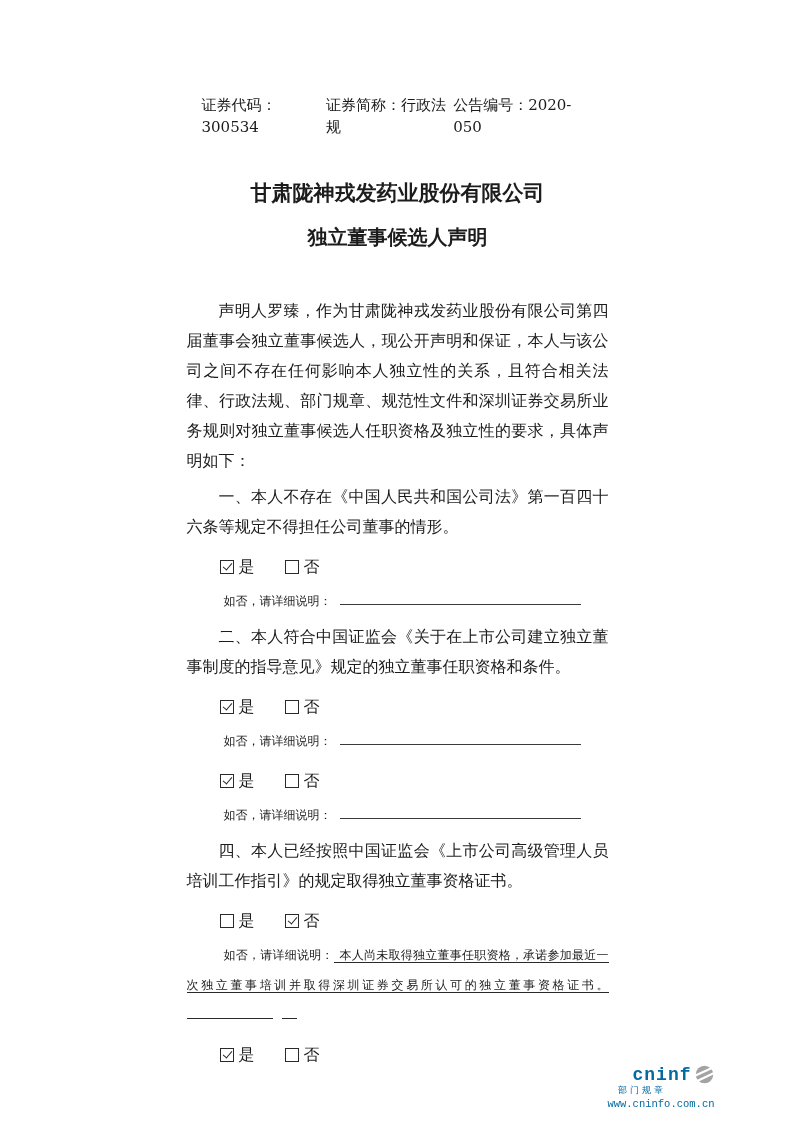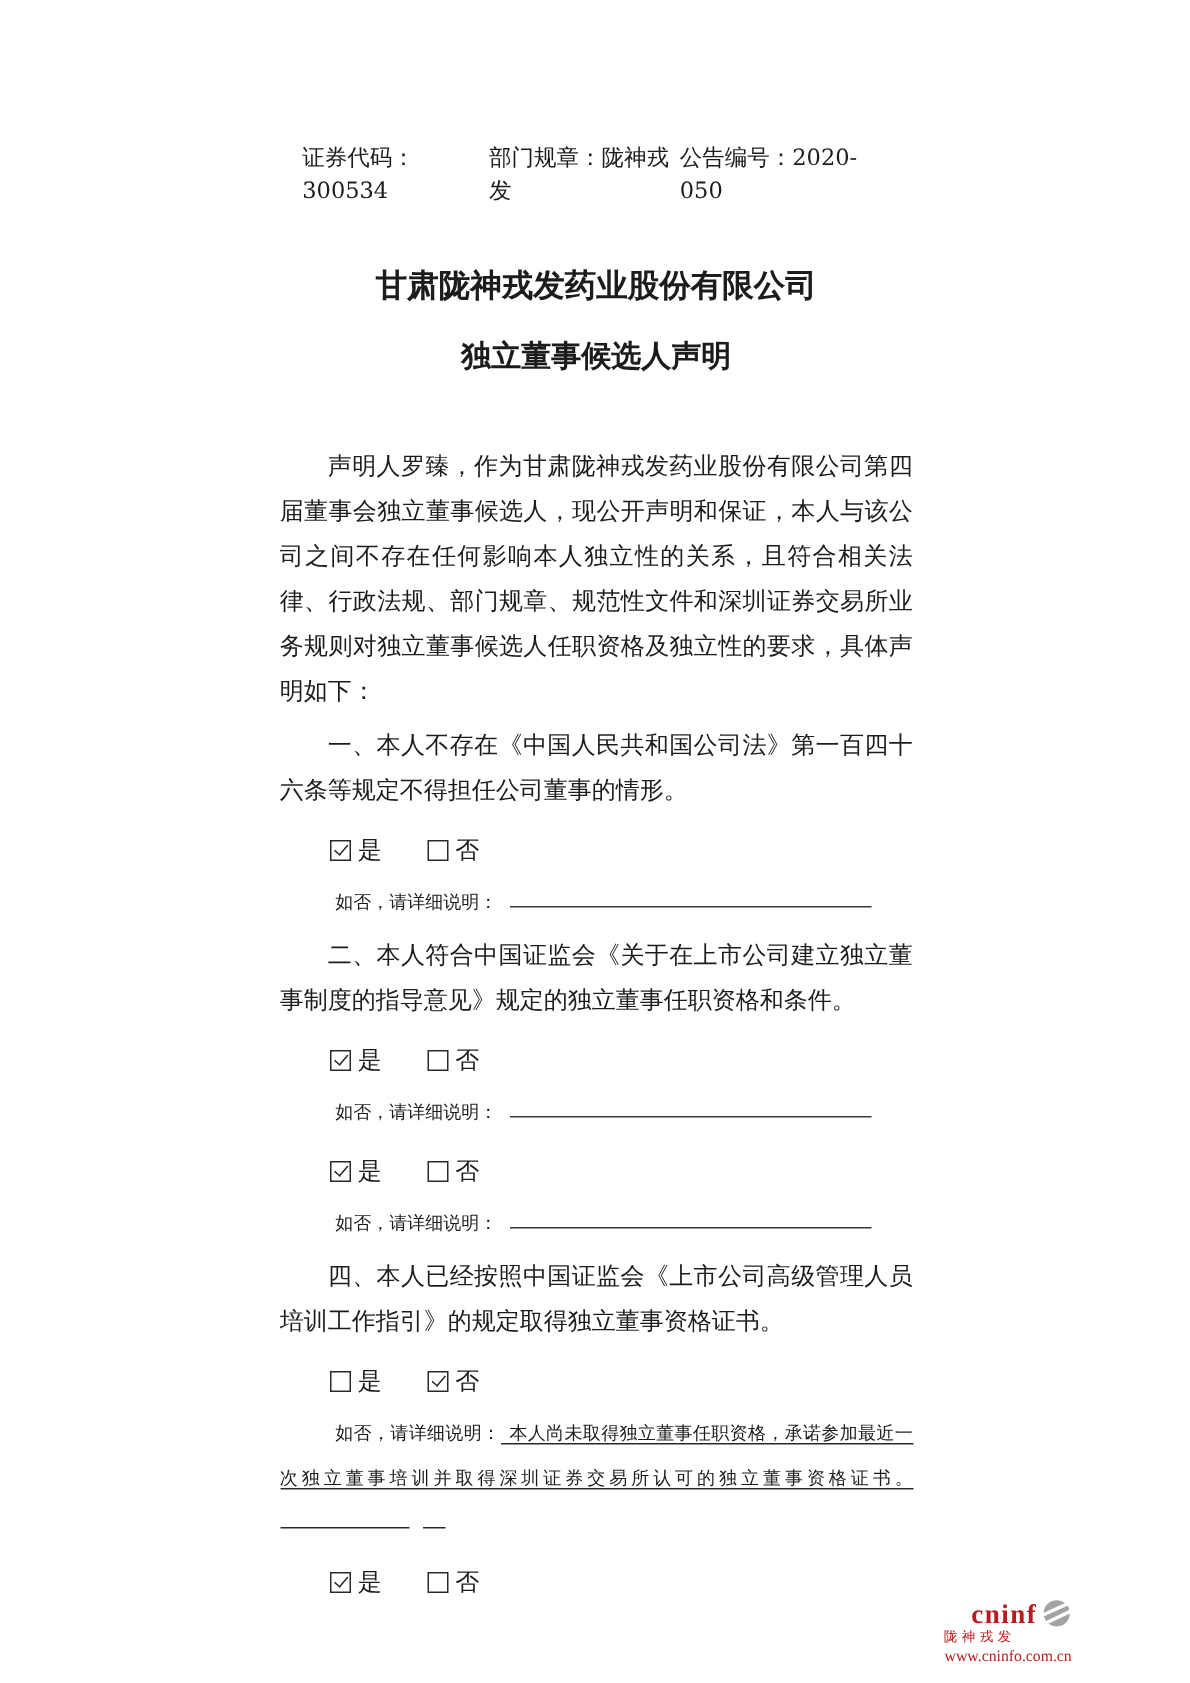--- a/index.html
+++ b/index.html
@@ -20,21 +20,20 @@
     font-size:15px;
     line-height:22px;
     padding:0 17px 0 15px;
   }
   .title {
     text-align:center;
     font-size:21px;
     font-weight:bold;
     line-height:30px;
     margin:40px 0 0 0;
-    font-family:Liberation Mono, monospace;
   }
   .subtitle {
     text-align:center;
     font-size:20px;
     font-weight:bold;
     line-height:30px;
     margin:14px 0 0 0;
   }
   .para {
     font-size:16px;
@@ -102,22 +101,22 @@
   .line-tail {
     display:inline-block;
     width:15px;
     height:15px;
     border-bottom:1px solid #2a2a2a;
     margin-left:9px;
   }
   .footer-logo {
     position:absolute;
     right:7px; bottom:12px;
-    color:#b91c1c;
-    font-family:Liberation Serif, serif;
+    color:#0369a1;
+    font-family:Liberation Mono, monospace;
   }
   .logo-row {
     display:flex;
     align-items:center;
     justify-content:flex-end;
     gap:2px;
   }
   .logo-text {
     font-size:18px;
     font-weight:bold;
@@ -139,21 +138,21 @@
     margin-left:20px;
   }
 </style>
 </head>
 <body>
 
 <div class="page">
 
   <div class="doc-header">
     <span>证券代码：300534</span>
-    <span>部门规章：陇神戎发</span>
+    <span>证券简称：行政法规</span>
     <span>公告编号：2020-050</span>
   </div>
 
   <div class="title">甘肃陇神戎发药业股份有限公司</div>
   <div class="subtitle">独立董事候选人声明</div>
 
   <p class="para intro">声明人罗臻，作为甘肃陇神戎发药业股份有限公司第四届董事会独立董事候选人，现公开声明和保证，本人与该公司之间不存在任何影响本人独立性的关系，且符合相关法律、行政法规、部门规章、规范性文件和深圳证券交易所业务规则对独立董事候选人任职资格及独立性的要求，具体声明如下：</p>
 
   <p class="para item-text">一、本人不存在《中国人民共和国公司法》第一百四十六条等规定不得担任公司董事的情形。</p>
   <div class="checkbox-row">
@@ -227,17 +226,17 @@
 
   <div class="footer-logo">
     <div class="logo-row">
       <span class="logo-text">cninf</span>
       <svg class="swirl-icon" viewBox="0 0 24 24">
         <circle cx="12" cy="12" r="10" fill="#a3a3a3"></circle>
         <path d="M1 13.5 L23 3.5" stroke="#ffffff" stroke-width="2.6" fill="none"></path>
         <path d="M2.5 20 L23.5 10" stroke="#ffffff" stroke-width="2.6" fill="none"></path>
       </svg>
     </div>
-    <div class="logo-sub">陇神戎发</div>
+    <div class="logo-sub">部门规章</div>
     <div class="logo-url">www.cninfo.com.cn</div>
   </div>
 
 </div>
 
 </body></html>

